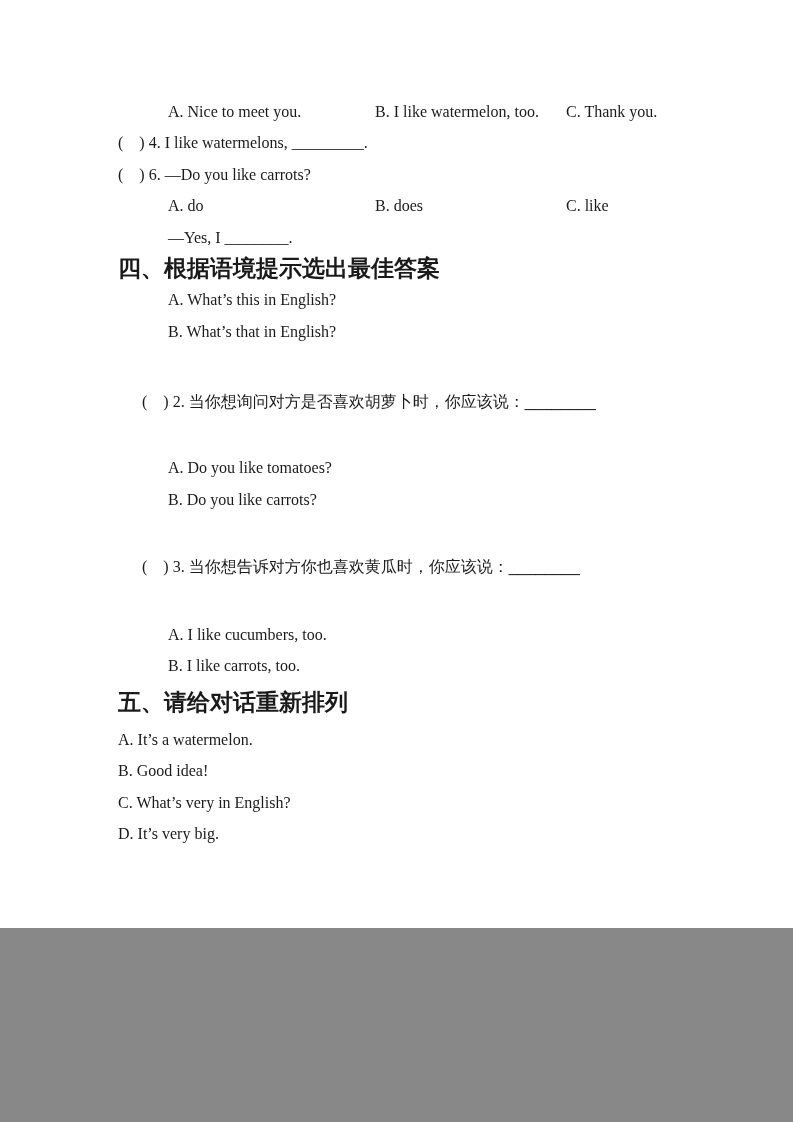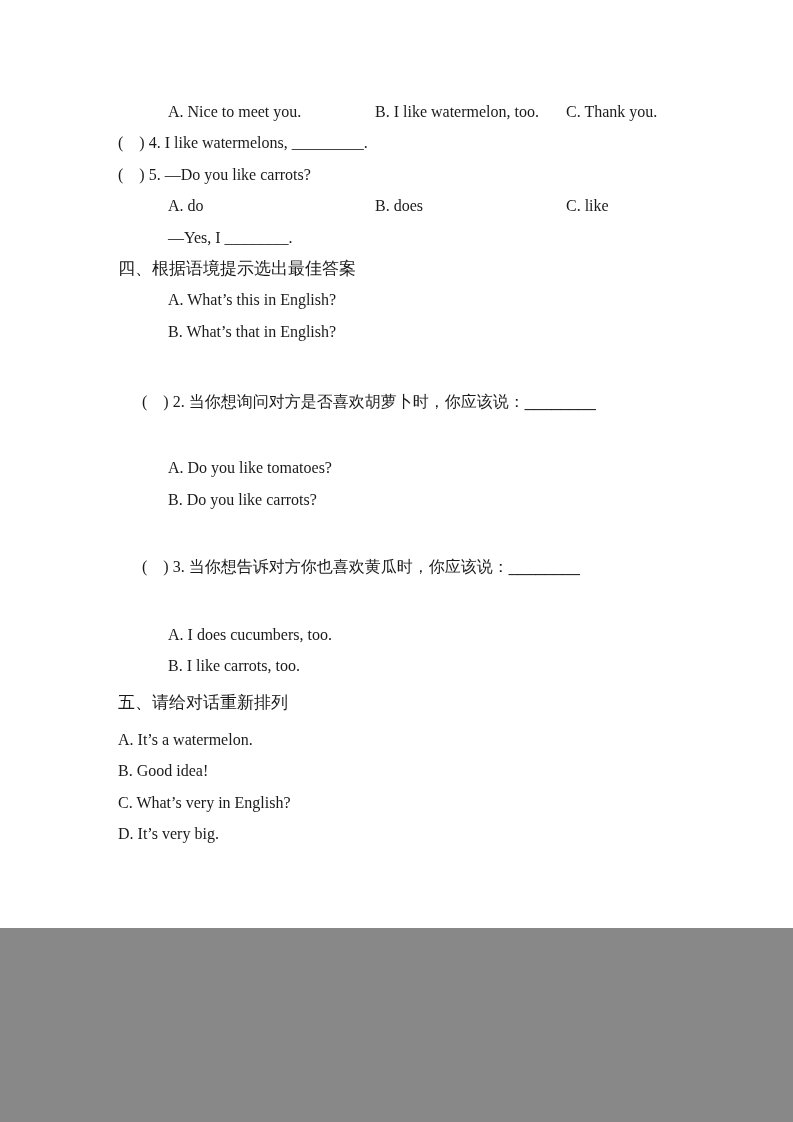--- a/index.html
+++ b/index.html
@@ -24,22 +24,22 @@
     white-space:pre-wrap;
   }
   .indent { padding-left:50px; }
   .options { display:flex; padding-left:50px; }
   .options .a { width:207px; }
   .options .b { width:191px; }
   .options .c { flex:1; }
   .cn { font-family:"Liberation Sans","DejaVu Sans",sans-serif; }
   .heading {
     font-family:"Liberation Sans","DejaVu Sans",sans-serif;
-    font-weight:normal;
-    font-size:17px;
+    font-weight:bold;
+    font-size:23px;
   }
   .num { font-family:"Liberation Serif","DejaVu Serif",serif; }
   .mt18 { margin-top:18px; }
   .mt7  { margin-top:7px; }
   .mt6  { margin-top:6px; }
   .mt5  { margin-top:5px; }
   .mt4  { margin-top:4px; }
 </style>
 </head>
 <body>
@@ -48,21 +48,21 @@
   <div class="content">
 
     <div class="line options">
       <span class="a">A. Nice to meet you.</span>
       <span class="b">B. I like watermelon, too.</span>
       <span class="c">C. Thank you.</span>
     </div>
 
     <div class="line">(    ) 4. I like watermelons, _________.</div>
 
-    <div class="line">(    ) 5. —Do you like carrots?</div>
+    <div class="line">(    ) 6. —Do you like carrots?</div>
     <div class="line options">
       <span class="a">A. do</span>
       <span class="b">B. does</span>
       <span class="c">C. like</span>
     </div>
     <div class="line indent">—Yes, I ________.</div>
 
     <div class="line heading">四、根据语境提示选出最佳答案</div>
 
     <div class="line indent">A. What’s this in English?</div>
@@ -70,21 +70,21 @@
 
     <div class="line mt7">
       <span class="num">(    ) 2. </span><span class="cn">当你想询问对方是否喜欢胡萝卜时，你应该说：________</span>
     </div>
     <div class="line indent mt4">A. Do you like tomatoes?</div>
     <div class="line indent">B. Do you like carrots?</div>
 
     <div class="line mt4">
       <span class="num">(    ) 3. </span><span class="cn">当你想告诉对方你也喜欢黄瓜时，你应该说：________</span>
     </div>
-    <div class="line indent mt5">A. I does cucumbers, too.</div>
+    <div class="line indent mt5">A. I like cucumbers, too.</div>
     <div class="line indent">B. I like carrots, too.</div>
 
     <div class="line heading mt6">五、请给对话重新排列</div>
     <div class="line mt5">A. It’s a watermelon.</div>
     <div class="line">B. Good idea!</div>
     <div class="line">C. What’s very in English?</div>
     <div class="line">D. It’s very big.</div>
 
   </div>
 </div>

